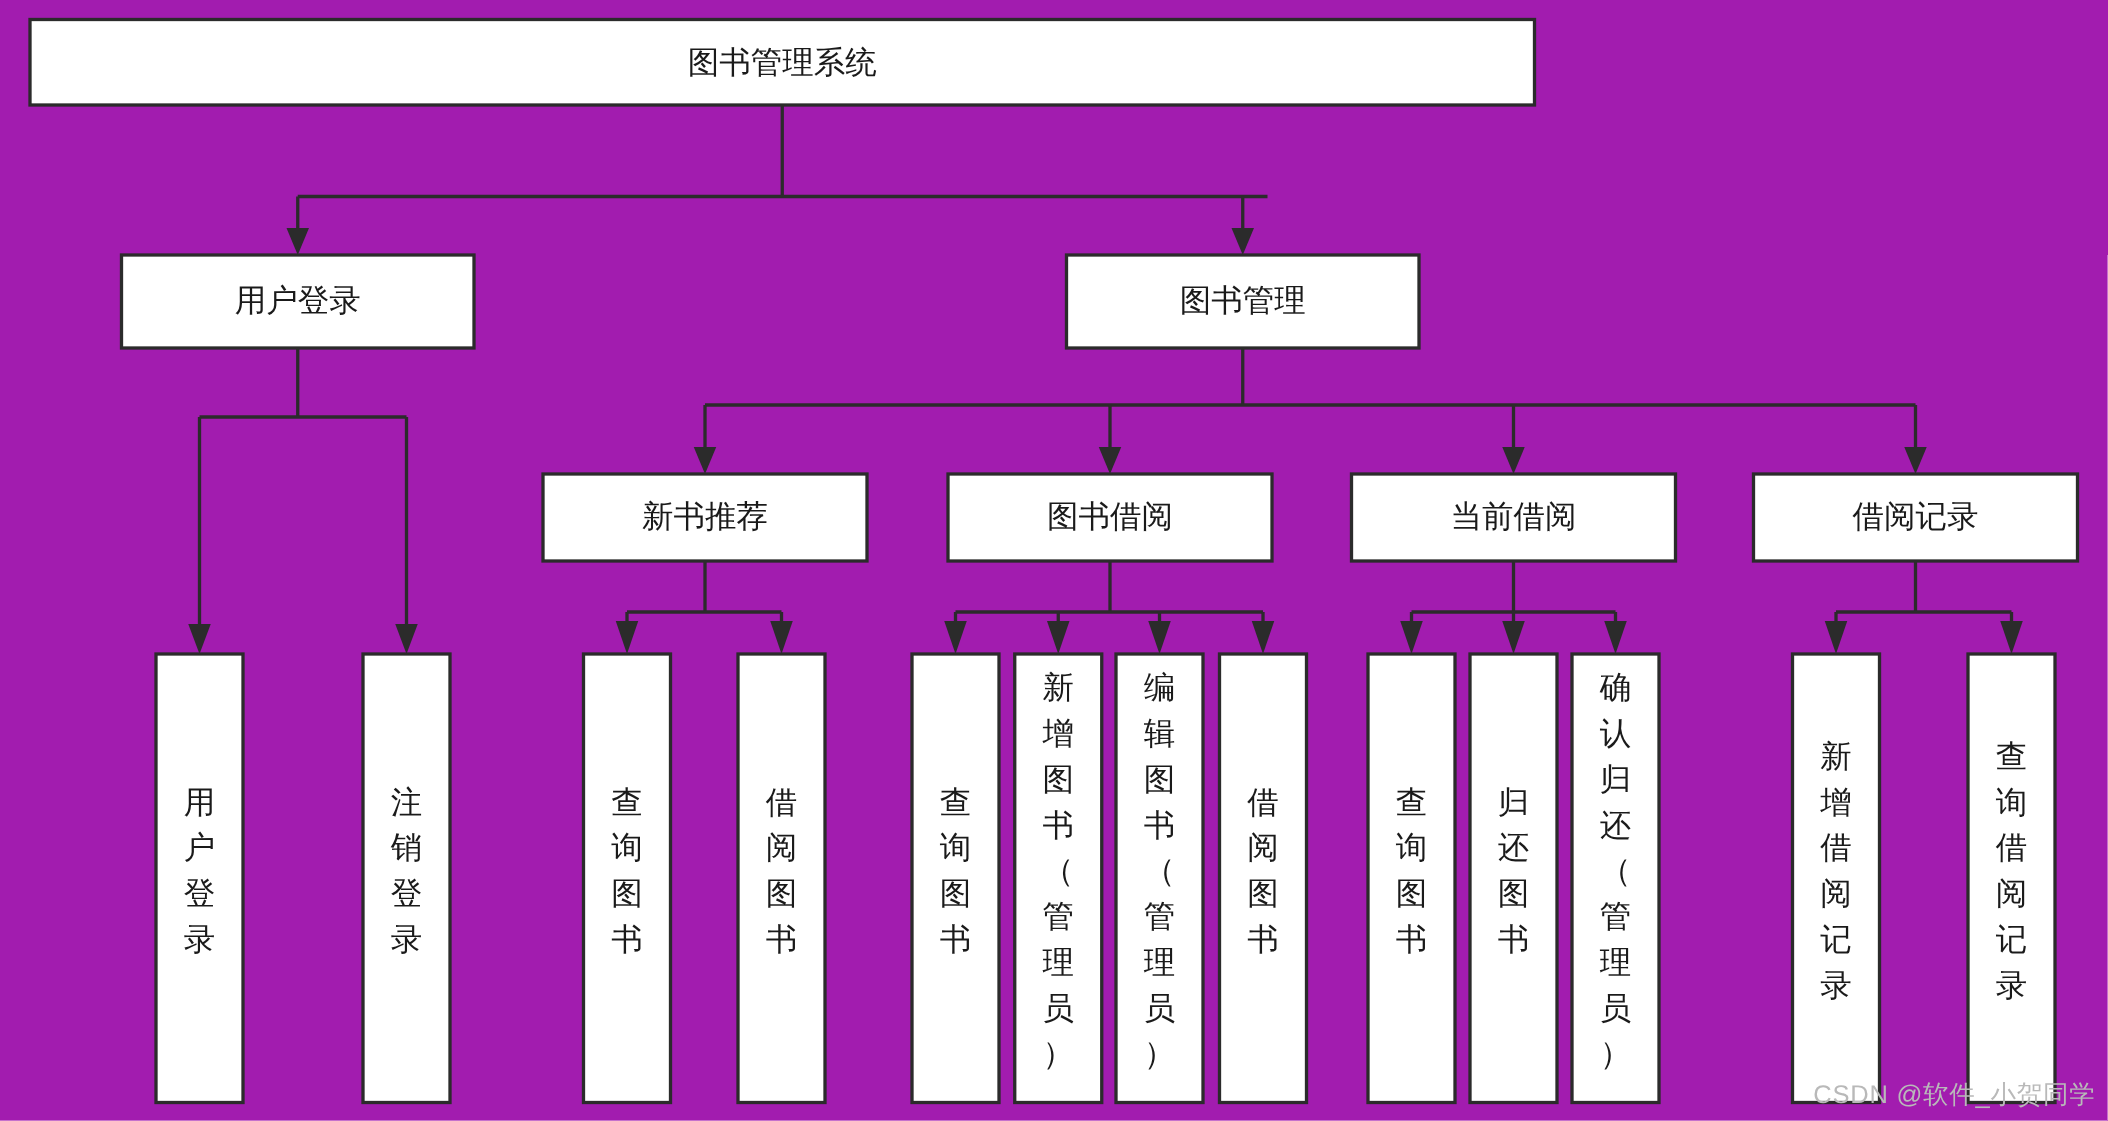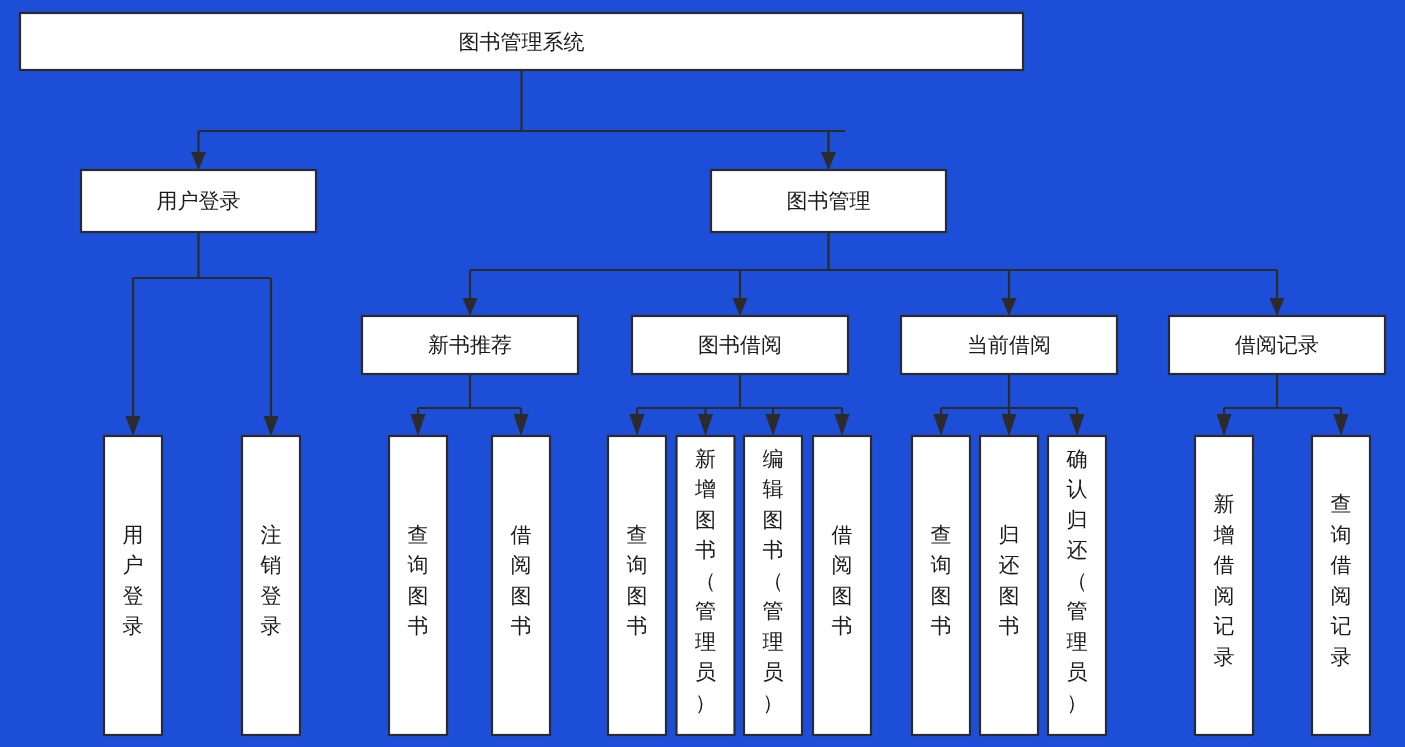--- a/index.html
+++ b/index.html
@@ -10,21 +10,21 @@
   body {
     width: 1405px;
     height: 747px;
     font-family: "Liberation Sans", "DejaVu Sans", sans-serif;
     overflow: hidden;
   }
   #diagram-root {
     position: relative;
     width: 1405px;
     height: 747px;
-    background: #1d4ed8;
+    background: #a21caf;
   }
   svg.flow {
     position: absolute;
     top: 0;
     left: 0;
     width: 1405px;
     height: 747px;
   }
   .box-rect {
     fill: #ffffff;
@@ -234,13 +234,14 @@
       </g>
 
       <g>
         <rect class="box-rect" x="1312" y="436" width="58" height="299"></rect>
         <text class="vlabel" x="1341" y="0"><tspan x="1341" y="511.2">查</tspan><tspan x="1341" y="541.7">询</tspan><tspan x="1341" y="572.2">借</tspan><tspan x="1341" y="602.7">阅</tspan><tspan x="1341" y="633.2">记</tspan><tspan x="1341" y="663.7">录</tspan></text>
       </g>
 
     </g>
   </svg>
 
+  <div class="watermark">CSDN @软件_小贺同学</div>
 </div>
 
 </body></html>

